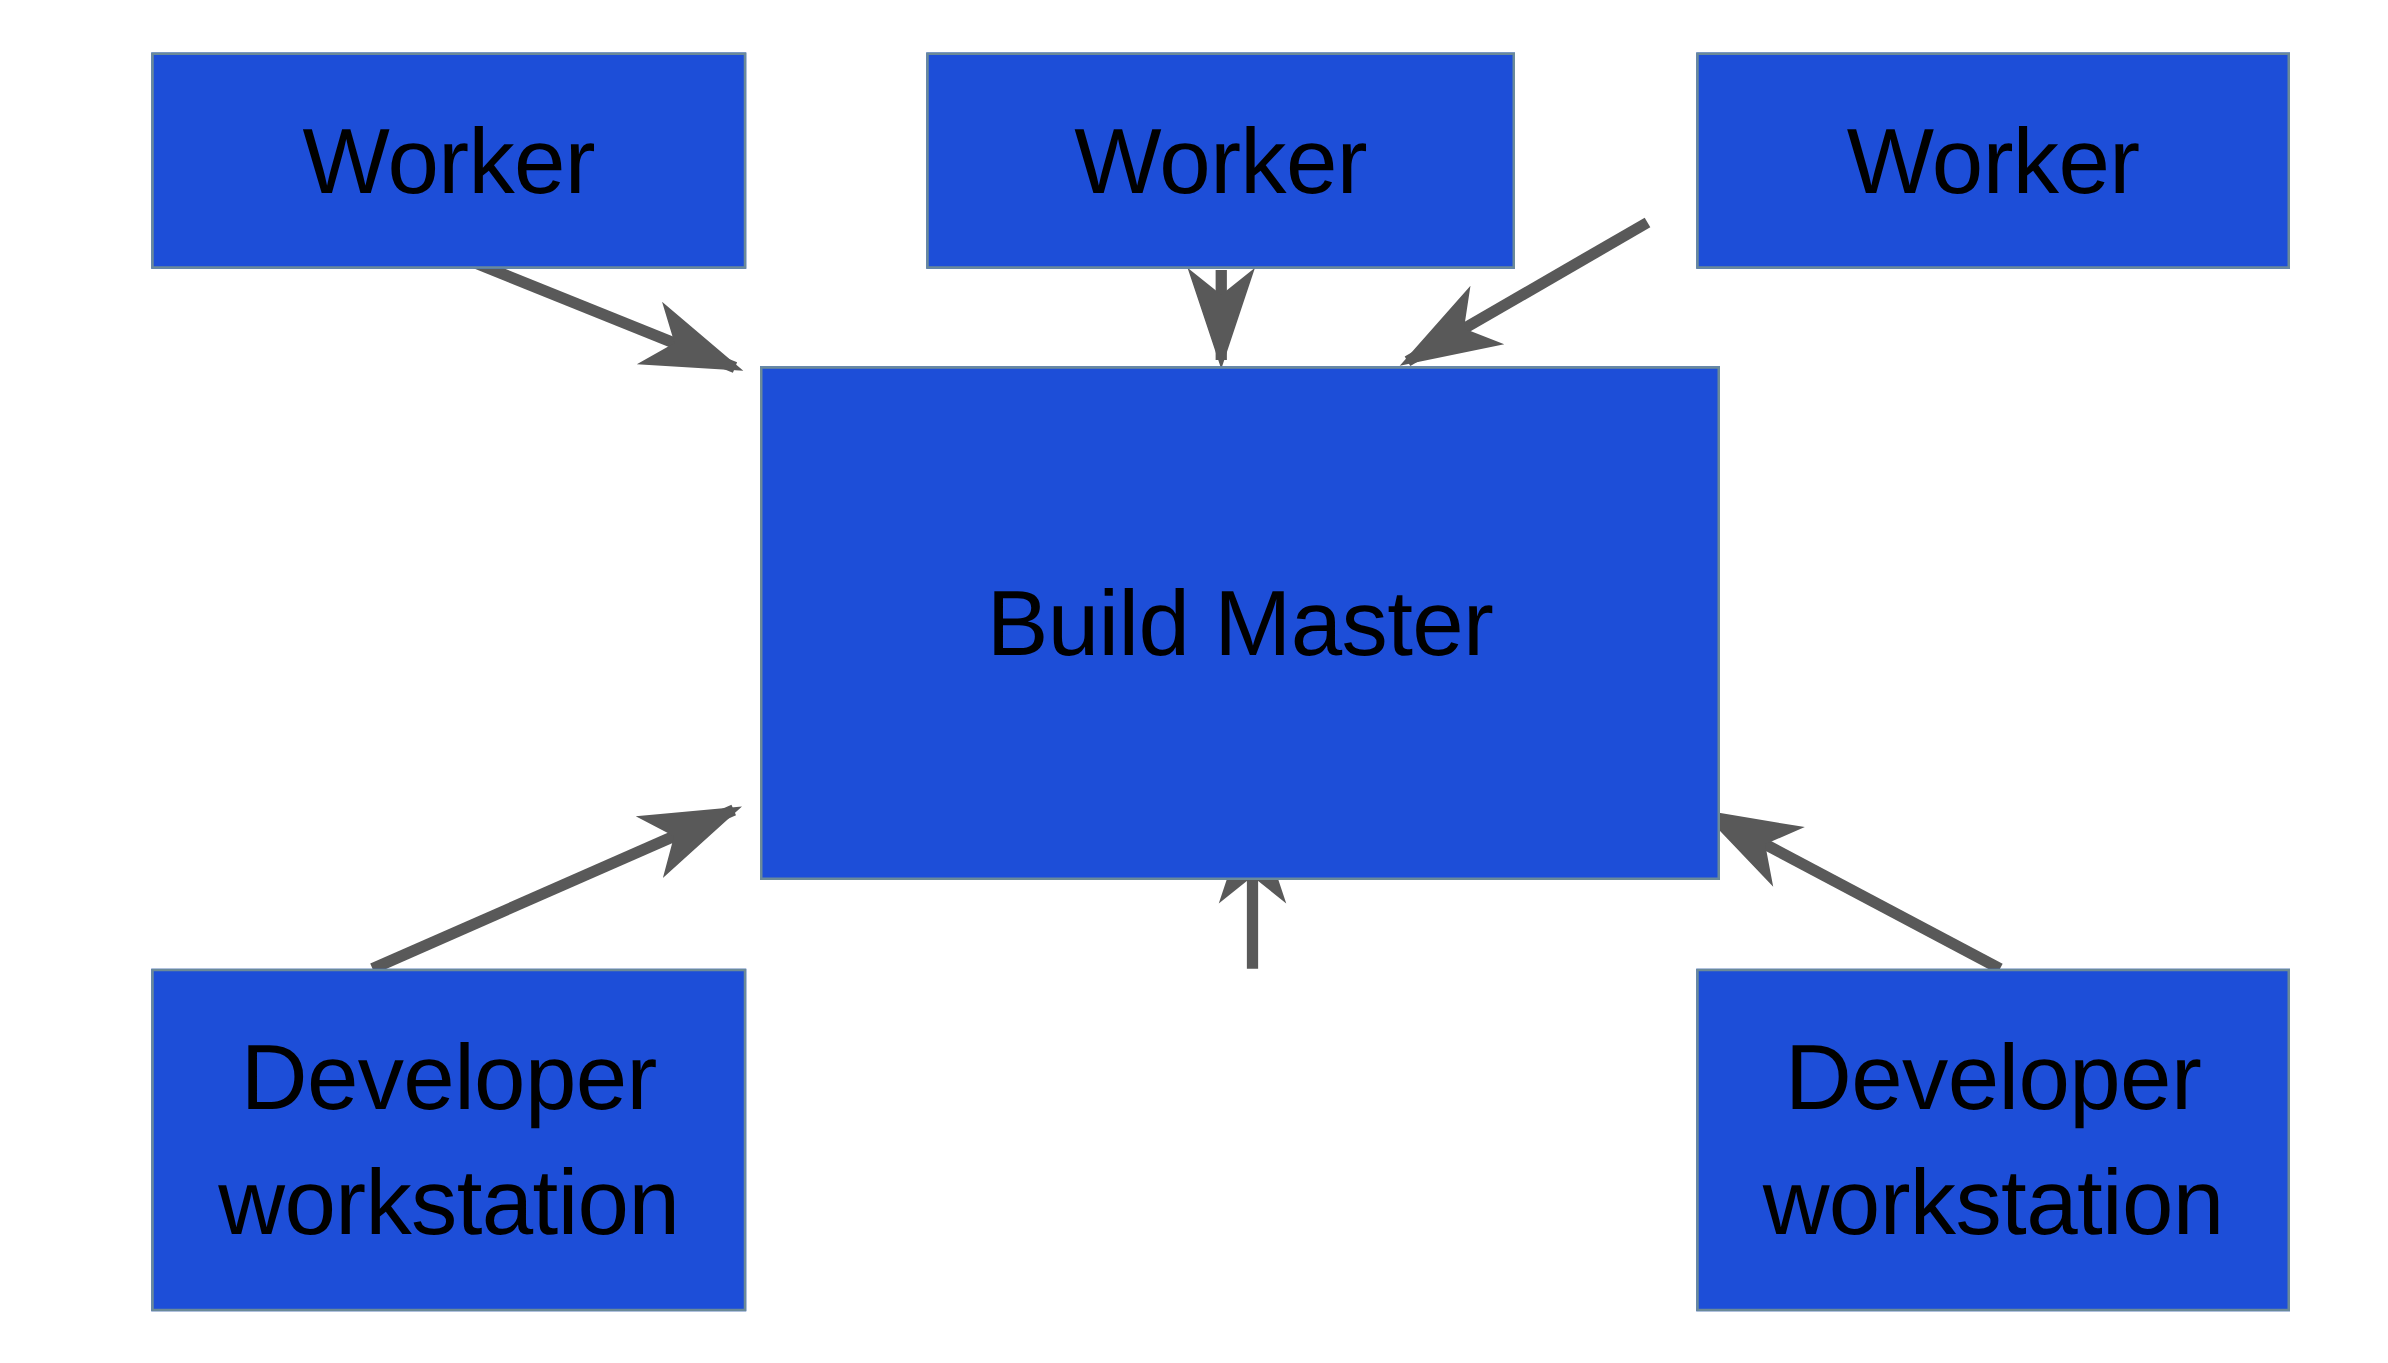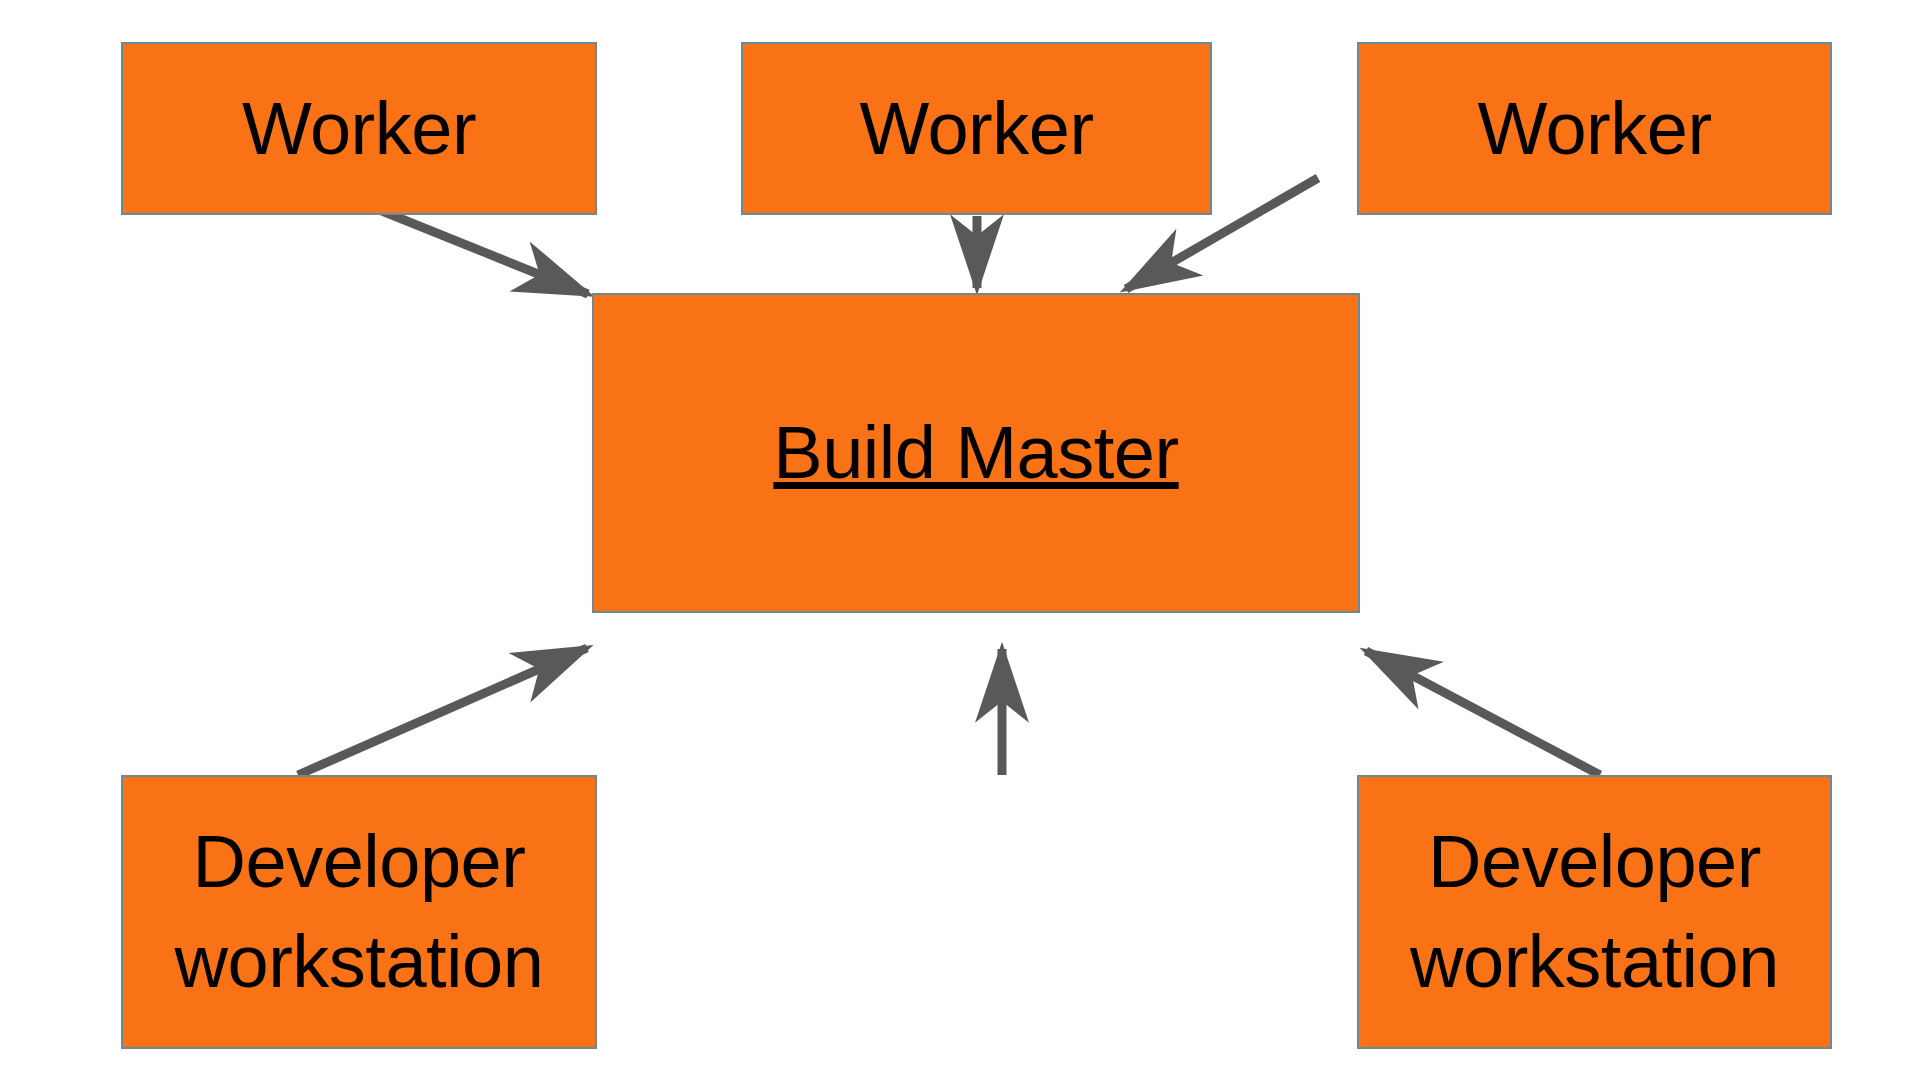--- a/index.html
+++ b/index.html
@@ -19,21 +19,21 @@
     position: absolute;
     left: 0;
     top: 0;
     width: 1910px;
     height: 1090px;
     pointer-events: none;
   }
   .node {
     position: absolute;
     box-sizing: border-box;
-    background: #f97316;
+    background: #1d4ed8;
     border: 2px solid #6b8a99;
     display: flex;
     align-items: center;
     justify-content: center;
     z-index: 2;
   }
   .node-label {
     font-family: "Liberation Sans", sans-serif;
     font-size: 74px;
     line-height: 100px;
@@ -70,21 +70,21 @@
   </div>
 
   <div class="node" style="left:741px; top:42px; width:471px; height:173px;">
     <span class="node-label">Worker</span>
   </div>
 
   <div class="node" style="left:1357px; top:42px; width:475px; height:173px;">
     <span class="node-label">Worker</span>
   </div>
 
-  <div class="node" style="left:592px; top:293px; width:768px; height:320px;text-decoration:underline;">
+  <div class="node" style="left:608px; top:293px; width:768px; height:411px;">
     <span class="node-label">Build Master</span>
   </div>
 
   <div class="node" style="left:121px; top:775px; width:476px; height:274px;">
     <span class="node-label">Developer
 workstation</span>
   </div>
 
 
   <div class="node" style="left:1357px; top:775px; width:475px; height:274px;">

